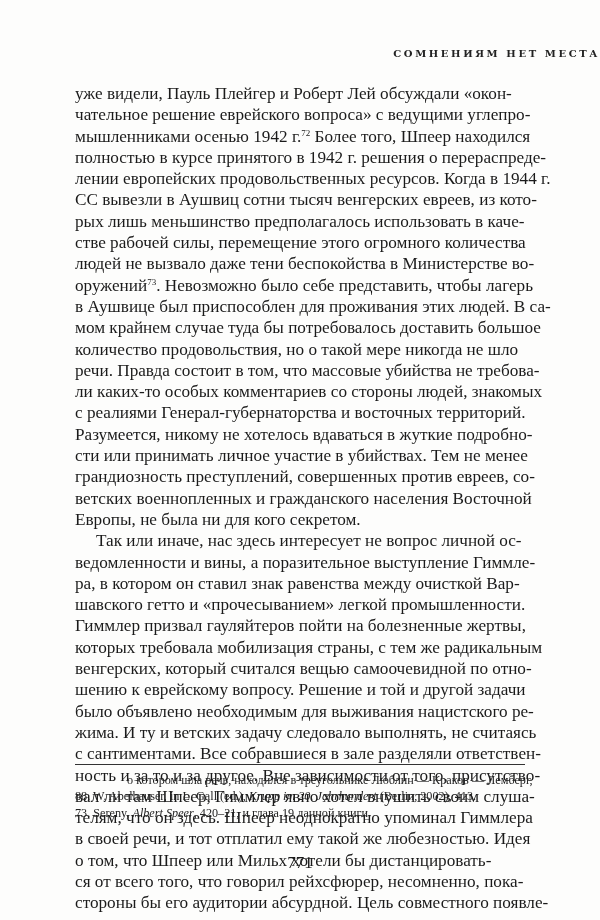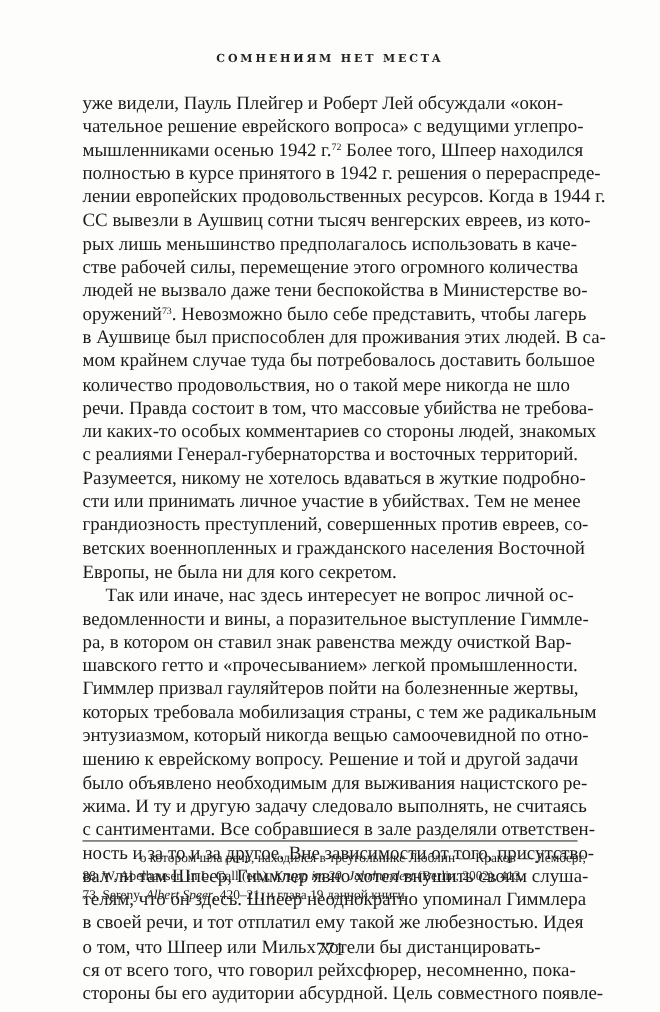--- a/index.html
+++ b/index.html
@@ -1,19 +1,19 @@
 <!DOCTYPE html>
 <html><head>
 <meta charset="utf-8">
 <style>
   html, body { margin: 0; padding: 0; background: #ffffff; }
   body { width: 600px; height: 920px; position: relative; overflow: hidden; color: #1a1a1a; }
   .page { position: absolute; left: 0; top: 0; width: 600px; height: 920px; background: #fdfdfc; }
   .running-head {
-    position: absolute; left: 0; width: 600px; top: 48px; text-align: center;
+    position: absolute; left: 0; width: 600px; top: 48px; text-align: right;
     font-family: "DejaVu Serif", serif; font-size: 10px; letter-spacing: 2.6px;
     font-weight: bold; color: #222;
   }
   .body-text {
     position: absolute; left: 75px; top: 83px; width: 394px;
     font-family: "Liberation Serif", serif; font-size: 17.2px; line-height: 21.3px;
     color: #1b1b1b;
   }
   .line { display: block; white-space: nowrap; text-align: justify; text-align-last: justify; height: 21.3px; }
   .line.last { text-align-last: left; }
@@ -63,24 +63,24 @@
     <span class="line">сти или принимать личное участие в убийствах. Тем не менее</span>
     <span class="line">грандиозность преступлений, совершенных против евреев, со-</span>
     <span class="line">ветских военнопленных и гражданского населения Восточной</span>
     <span class="line last">Европы, не была ни для кого секретом.</span>
     <span class="line indent">Так или иначе, нас здесь интересует не вопрос личной ос-</span>
     <span class="line">ведомленности и вины, а поразительное выступление Гиммле-</span>
     <span class="line">ра, в котором он ставил знак равенства между очисткой Вар-</span>
     <span class="line">шавского гетто и «прочесыванием» легкой промышленности.</span>
     <span class="line">Гиммлер призвал гауляйтеров пойти на болезненные жертвы,</span>
     <span class="line">которых требовала мобилизация страны, с тем же радикальным</span>
-    <span class="line">энтузиазмом, который никогда вещью самоочевидной по отно-</span>
+    <span class="line">венгерских, который считался вещью самоочевидной по отно-</span>
     <span class="line">шению к еврейскому вопросу. Решение и той и другой задачи</span>
     <span class="line">было объявлено необходимым для выживания нацистского ре-</span>
-    <span class="line">жима. И ту и другую задачу следовало выполнять, не считаясь</span>
+    <span class="line">жима. И ту и ветских задачу следовало выполнять, не считаясь</span>
     <span class="line">с сантиментами. Все собравшиеся в зале разделяли ответствен-</span>
     <span class="line">ность и за то и за другое. Вне зависимости от того, присутство-</span>
     <span class="line">вал ли там Шпеер, Гиммлер явно хотел внушить своим слуша-</span>
     <span class="line">телям, что он здесь. Шпеер неоднократно упоминал Гиммлера</span>
     <span class="line">в своей речи, и тот отплатил ему такой же любезностью. Идея</span>
     <span class="line">о том, что Шпеер или Мильх хотели бы дистанцировать-</span>
     <span class="line">ся от всего того, что говорил рейхсфюрер, несомненно, пока-</span>
     <span class="line">стороны бы его аудитории абсурдной. Цель совместного появле-</span>
   </div>
 

